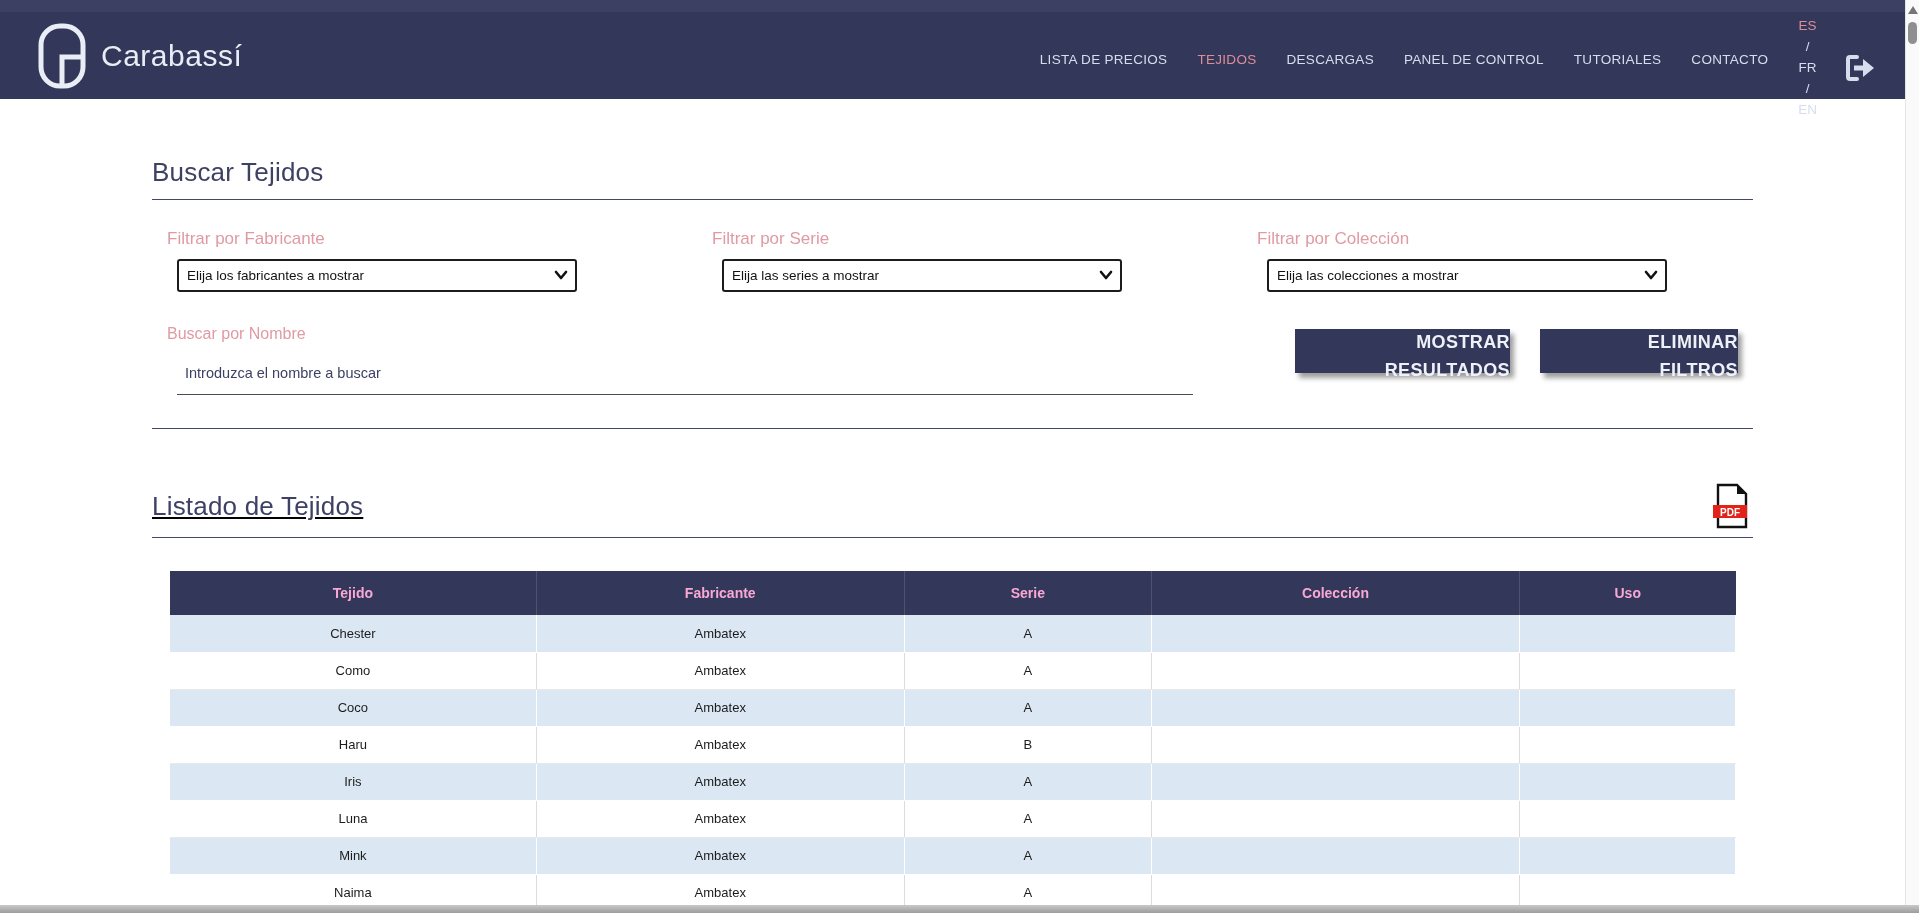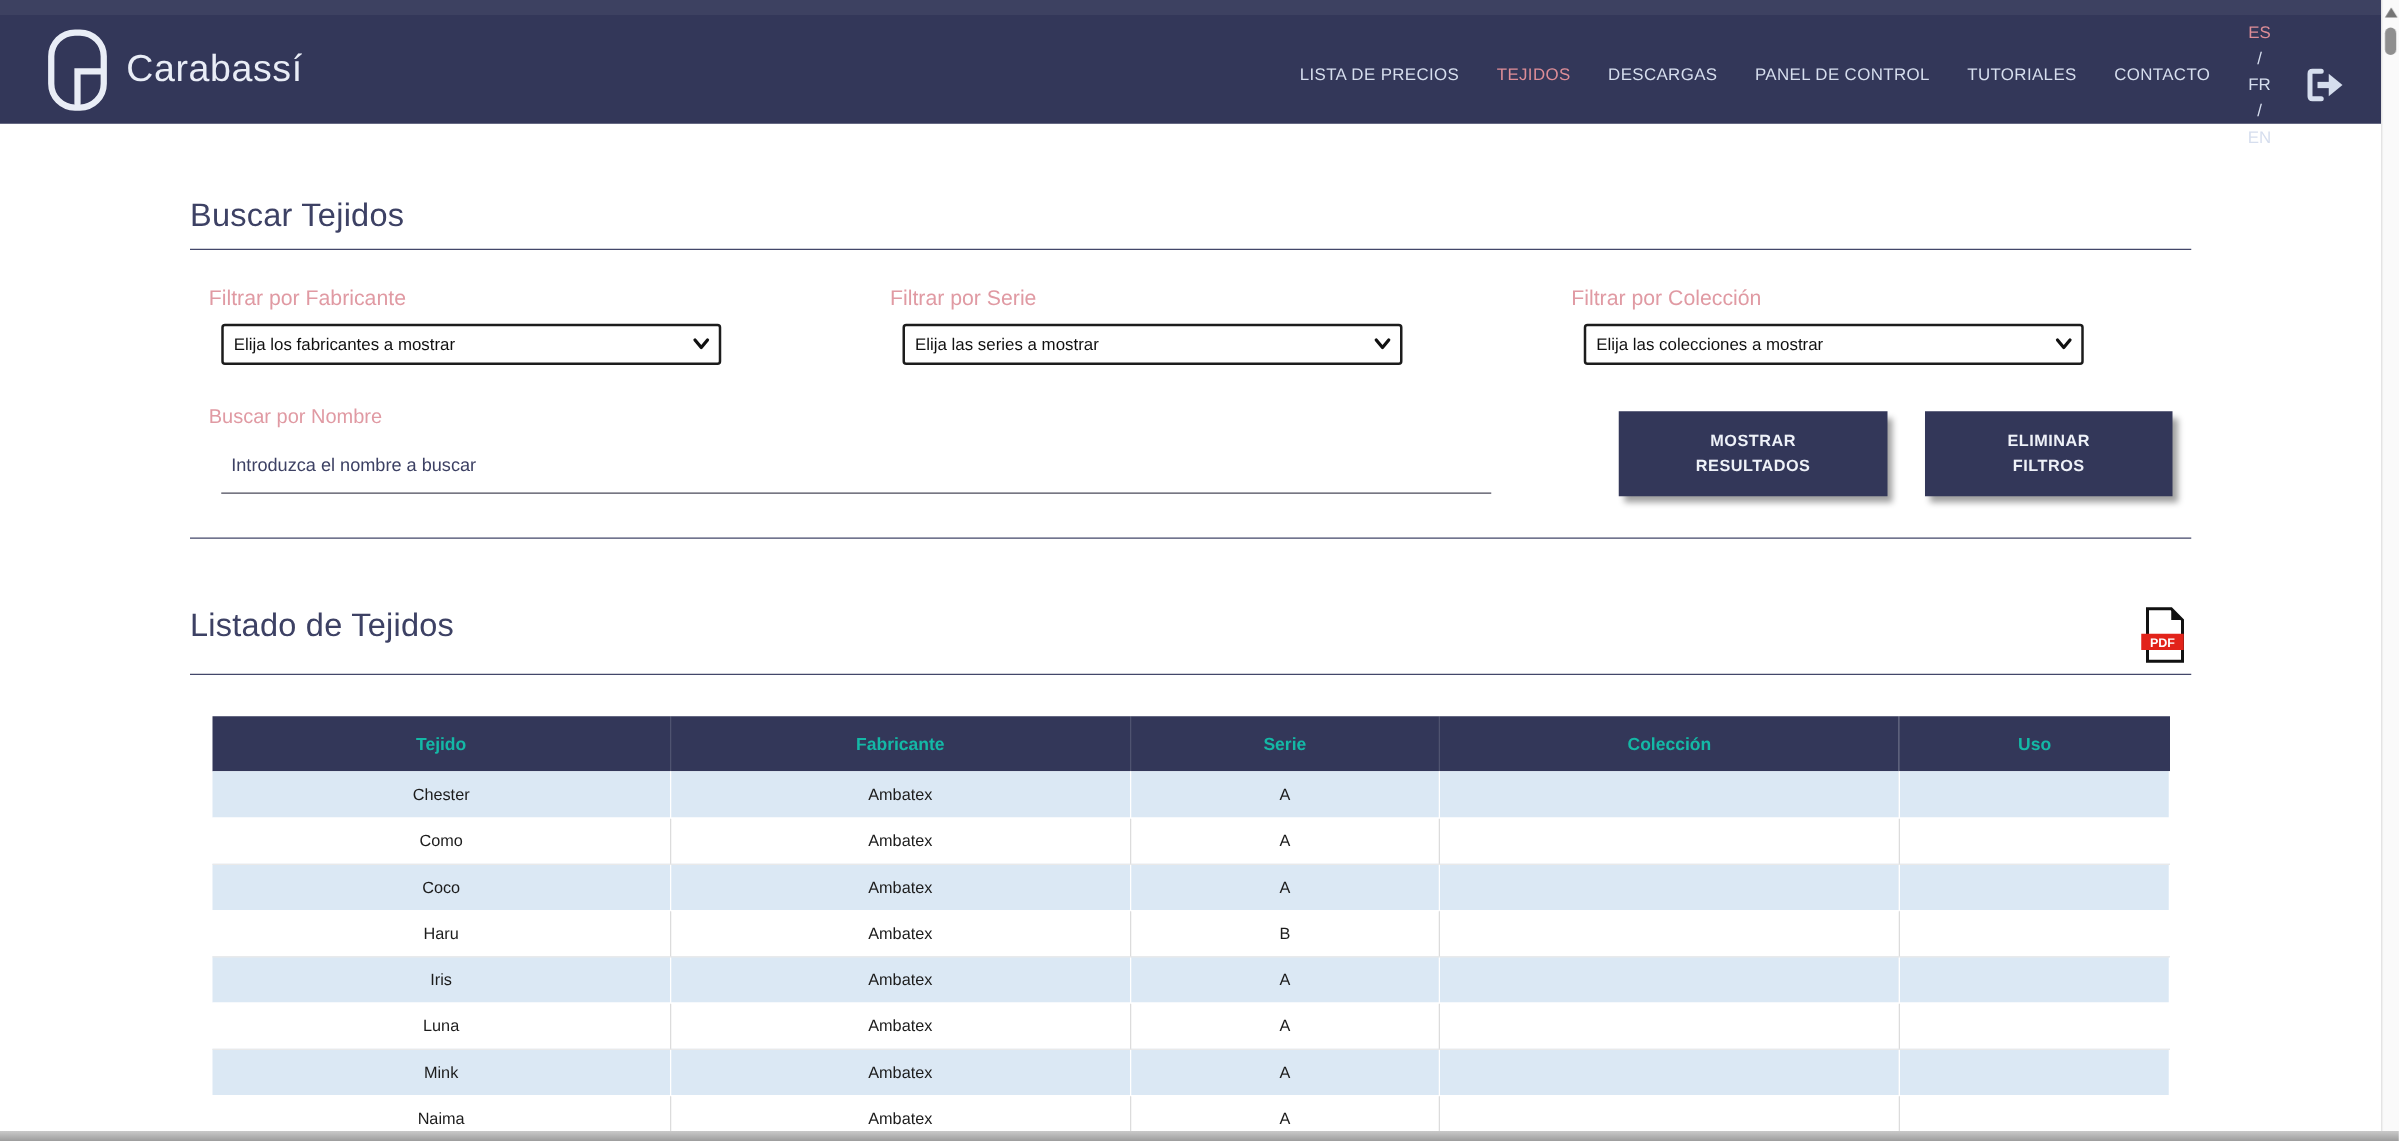--- a/index.html
+++ b/index.html
@@ -39,33 +39,33 @@
   .chev { position:absolute; right:9px; top:9px; pointer-events:none; }
 
   .name-row { display:flex; align-items:flex-start; margin-top:33px; }
   .name-col { padding-left:15px; }
   .name-label { color:var(--label_pink,#e09aa3); font-size:16px; margin-bottom:10px; }
   .name-input { margin-left:10px; width:1016px; border:none; border-bottom:1px solid #4a4a5a;
     background:transparent; font-family:"Liberation Sans",sans-serif; font-size:14.5px;
     color:#2f3350; padding:12px 0 13px 8px; outline:none; }
   .name-input::placeholder { color:#3d4164; opacity:1; }
   .btns { margin-left:auto; margin-right:15px; display:flex; gap:30px; padding-top:4px; }
-  button.action { border:none; background:var(--navy,#333759); color:#eef1f8; height:68px;
-    font-family:"Liberation Sans",sans-serif; font-size:13px; font-weight:bold; letter-spacing:.4px;
-    box-shadow:4px 5px 5px rgba(0,0,0,.38); cursor:pointer; }
+  button.action { border:none; background:var(--navy,#333759); color:#eef1f8; height:44px;
+    font-family:"Liberation Sans",sans-serif; font-size:18px; font-weight:bold; letter-spacing:.4px;
+    box-shadow:4px 5px 5px rgba(0,0,0,.38); cursor:pointer;text-align:right; }
   button.action span { display:block; line-height:1.55; }
   .btn-show { width:215px; }
   .btn-clear { width:198px; }
   .rule-2 { margin-top:33px; }
 
-  .list-head { margin-top:54px; margin-bottom:8px; display:flex; align-items:flex-start; justify-content:space-between; }
+  .list-head { margin-top:54px; margin-bottom:8px; display:flex; align-items:center; justify-content:space-between;text-decoration:underline; }
   .pdf { margin-right:4px; cursor:pointer; display:flex; }
 
   table.fabrics { margin:33px 0 0 18px; width:1566px; border-collapse:collapse; table-layout:fixed; }
-  .fabrics th { background:var(--navy,#333759); color:#14b8a6; font-size:14px; font-weight:bold;
+  .fabrics th { background:var(--navy,#333759); color:#f9a8d4; font-size:14px; font-weight:bold;
     height:44px; text-align:center; border-right:1px solid rgba(255,255,255,.14); }
   .fabrics th:last-child { border-right:none;text-align:center; }
   .fabrics td { height:37px; text-align:center; font-size:13px; color:#1c1c1c;
     border-right:1px solid #dcdcdc; border-bottom:1px solid #e9e9e9; }
   .fabrics td:last-child { border-right:none; }
   .fabrics tbody tr:nth-child(odd) { background:var(--row_blue,#dbe8f4); }
   .fabrics tbody tr:nth-child(odd) td { border-right:1px solid #fff; border-bottom:1px solid #fff; }
 
   
   .vscroll { position:fixed; top:0; right:0; width:14px; height:913px; background:#fafafa;

